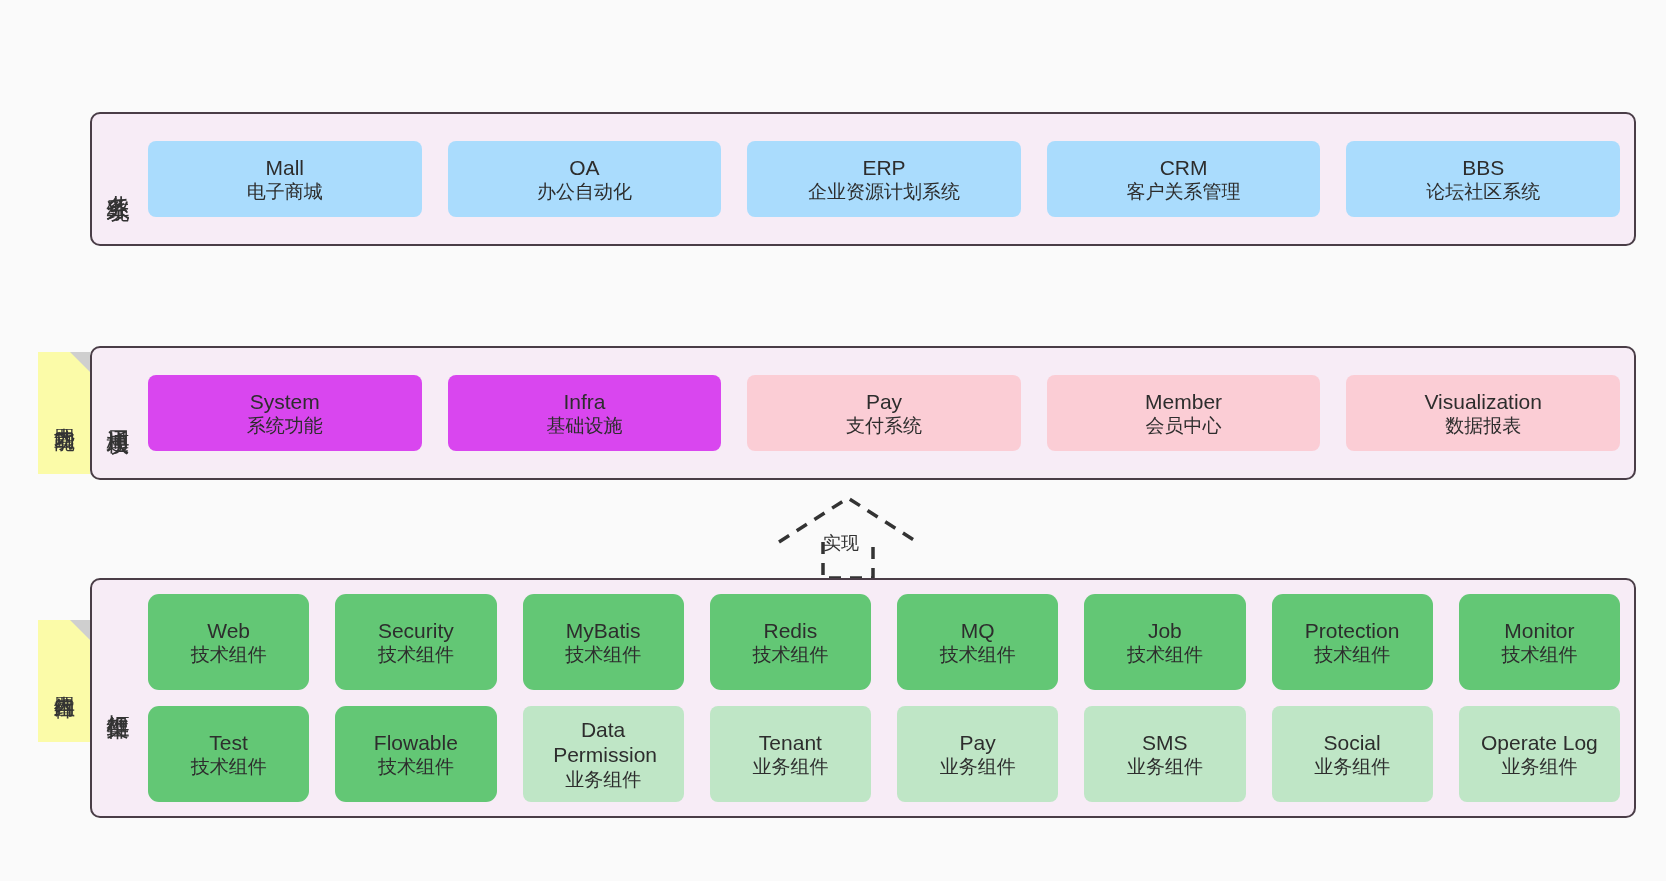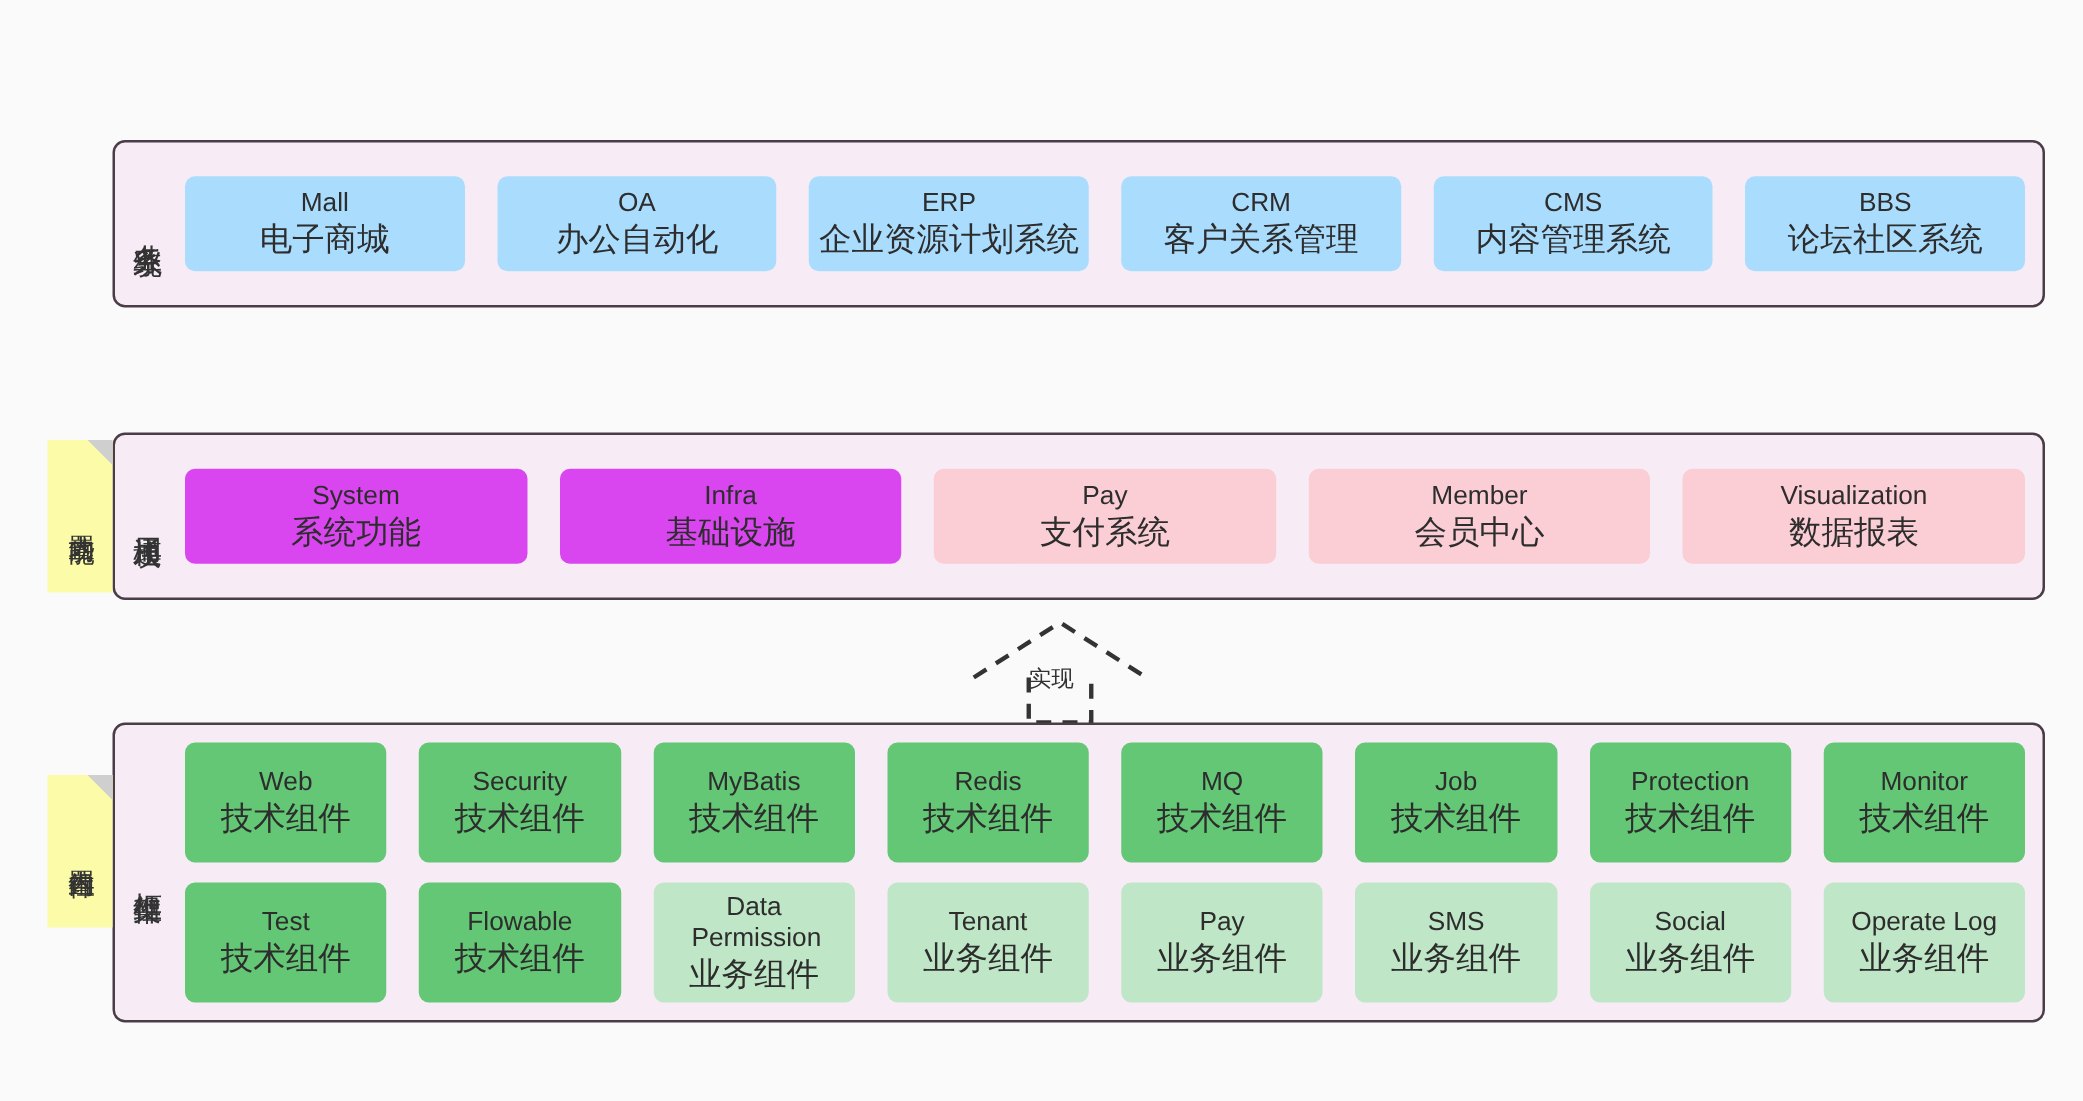--- a/index.html
+++ b/index.html
@@ -76,28 +76,28 @@
     text-align: center;
     line-height: 1.22;
     color: #2d2d2d;
     box-sizing: border-box;
     padding: 4px 6px;
   }
   .node .en {
     font-size: 21px;
   }
   .node .cn {
-    font-size: 26px;
+    font-size: 19px;
   }
 
   
   .c-blue      { background: #aadcfd; }
   .c-red       { background: #d946ef; }
   .c-pink      { background: #fbcdd5; }
-  .c-green     { background: #63c775; }
+  .c-green     { background: #63c775; border-radius: 11px; }
   .c-lgreen    { background: #bfe6c6; }
 
   
   .note {
     position: absolute;
     width: 52px;
     background: #fbfba8;
     color: #333333;
     font-size: 21px;
     line-height: 1.18;
@@ -155,24 +155,20 @@
           <span class="en">OA</span>
           <span class="cn">办公自动化</span>
         </div>
         <div class="node c-blue">
           <span class="en">ERP</span>
           <span class="cn">企业资源计划系统</span>
         </div>
         <div class="node c-blue">
           <span class="en">CRM</span>
           <span class="cn">客户关系管理</span>
-        </div>
-        <div class="node c-blue">
-          <span class="en">CMS</span>
-          <span class="cn">内容管理系统</span>
         </div>
         <div class="node c-blue">
           <span class="en">BBS</span>
           <span class="cn">论坛社区系统</span>
         </div>
       </div>
     </div>
   </div>
 
 

